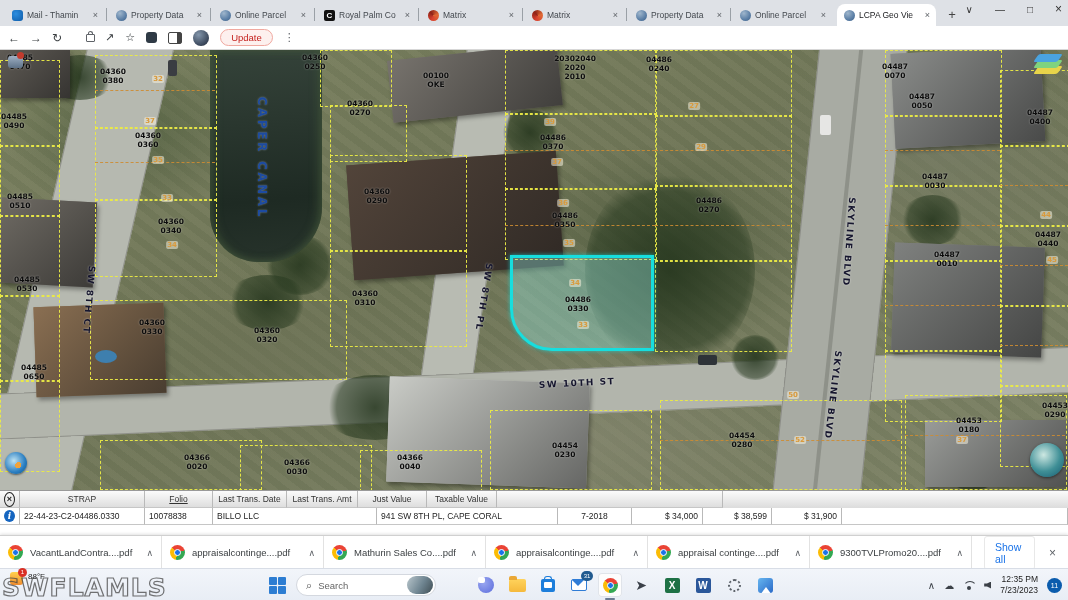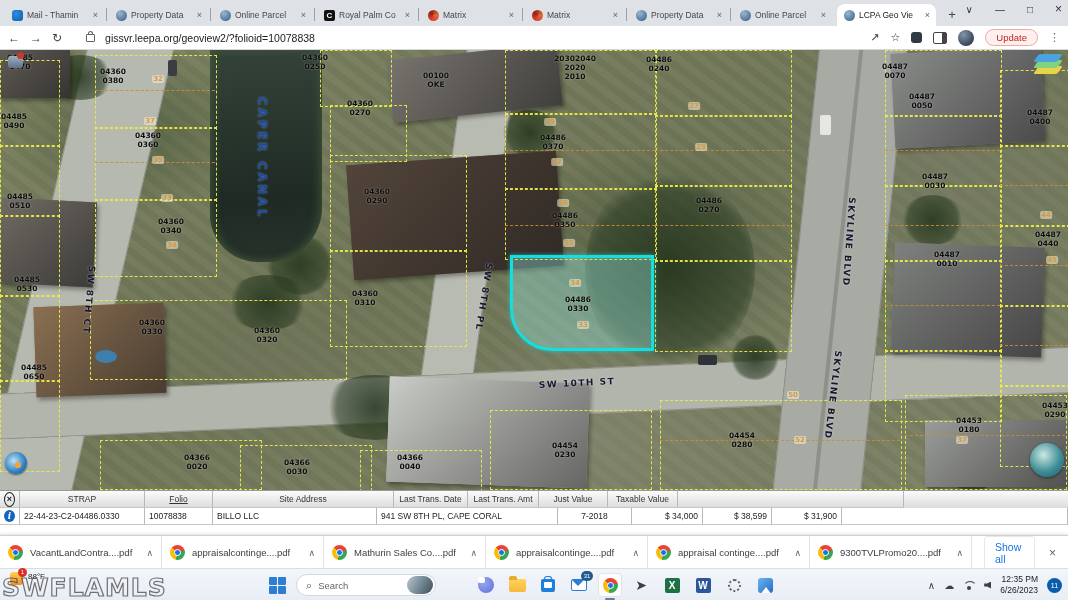--- a/index.html
+++ b/index.html
@@ -212,21 +212,20 @@
       <span>□</span>
       <span style="font-size:12px;">×</span>
     </div>
   </div>
 
   <div id="toolbar" class="abs">
     <span class="navic">←</span>
     <span class="navic">→</span>
     <span class="navic">↻</span>
     <span id="lock"></span>
-    <span id="url">gissvr.leepa.org/geoview2/?folioid=10078838</span>
     <div id="toolbar-right">
       <span class="tbic">↗</span>
       <span class="tbic">☆</span>
       <span id="ext-icon"></span>
       <span id="panel-icon"></span>
       <span id="avatar"></span>
       <span id="update-btn">Update</span>
       <span id="kebab">⋮</span>
     </div>
   </div>
@@ -423,21 +422,20 @@
     <div id="globe-se" class="abs"></div>
   </div>
 
   <div id="ptable" class="abs">
     <div class="trow head" id="thead">
         <div class="tcell al-c" style="width: 20px;">
           <span id="tbl-close">×</span>
         </div>
         <div class="tcell al-l" style="width: 125px;">STRAP</div>
         <div class="tcell al-l" style="width: 68px; text-decoration: underline;">Folio</div>
-        <div class="tcell al-l" style="width: 181px;">Site Address</div>
         <div class="tcell al-c" style="width: 74px;">Last Trans. Date</div>
         <div class="tcell al-r" style="width: 71px;">Last Trans. Amt</div>
         <div class="tcell al-r" style="width: 69px;">Just Value</div>
         <div class="tcell al-r" style="width: 70px;">Taxable Value</div>
         <div class="tcell al-l" style="width: 226px;"></div>
       </div>
     <div class="trow" id="tbody">
         <div class="tcell al-c" style="width: 20px;">
           <span id="row-info">i</span>
         </div>
@@ -551,20 +549,20 @@
           </div>
         </div>
     </div>
     <div id="tb-right">
       <span class="tray">∧</span>
       <span class="tray">☁</span>
       <span class="wifi"></span>
       <span class="spk"></span>
       <div id="clock">
         <div>12:35 PM</div>
-        <div>6/26/2023</div>
+        <div>7/23/2023</div>
       </div>
       <span id="notif">11</span>
     </div>
   </div>
 
   <div id="watermark">SWFLAMLS</div>
 </div>
 
 </body></html>

